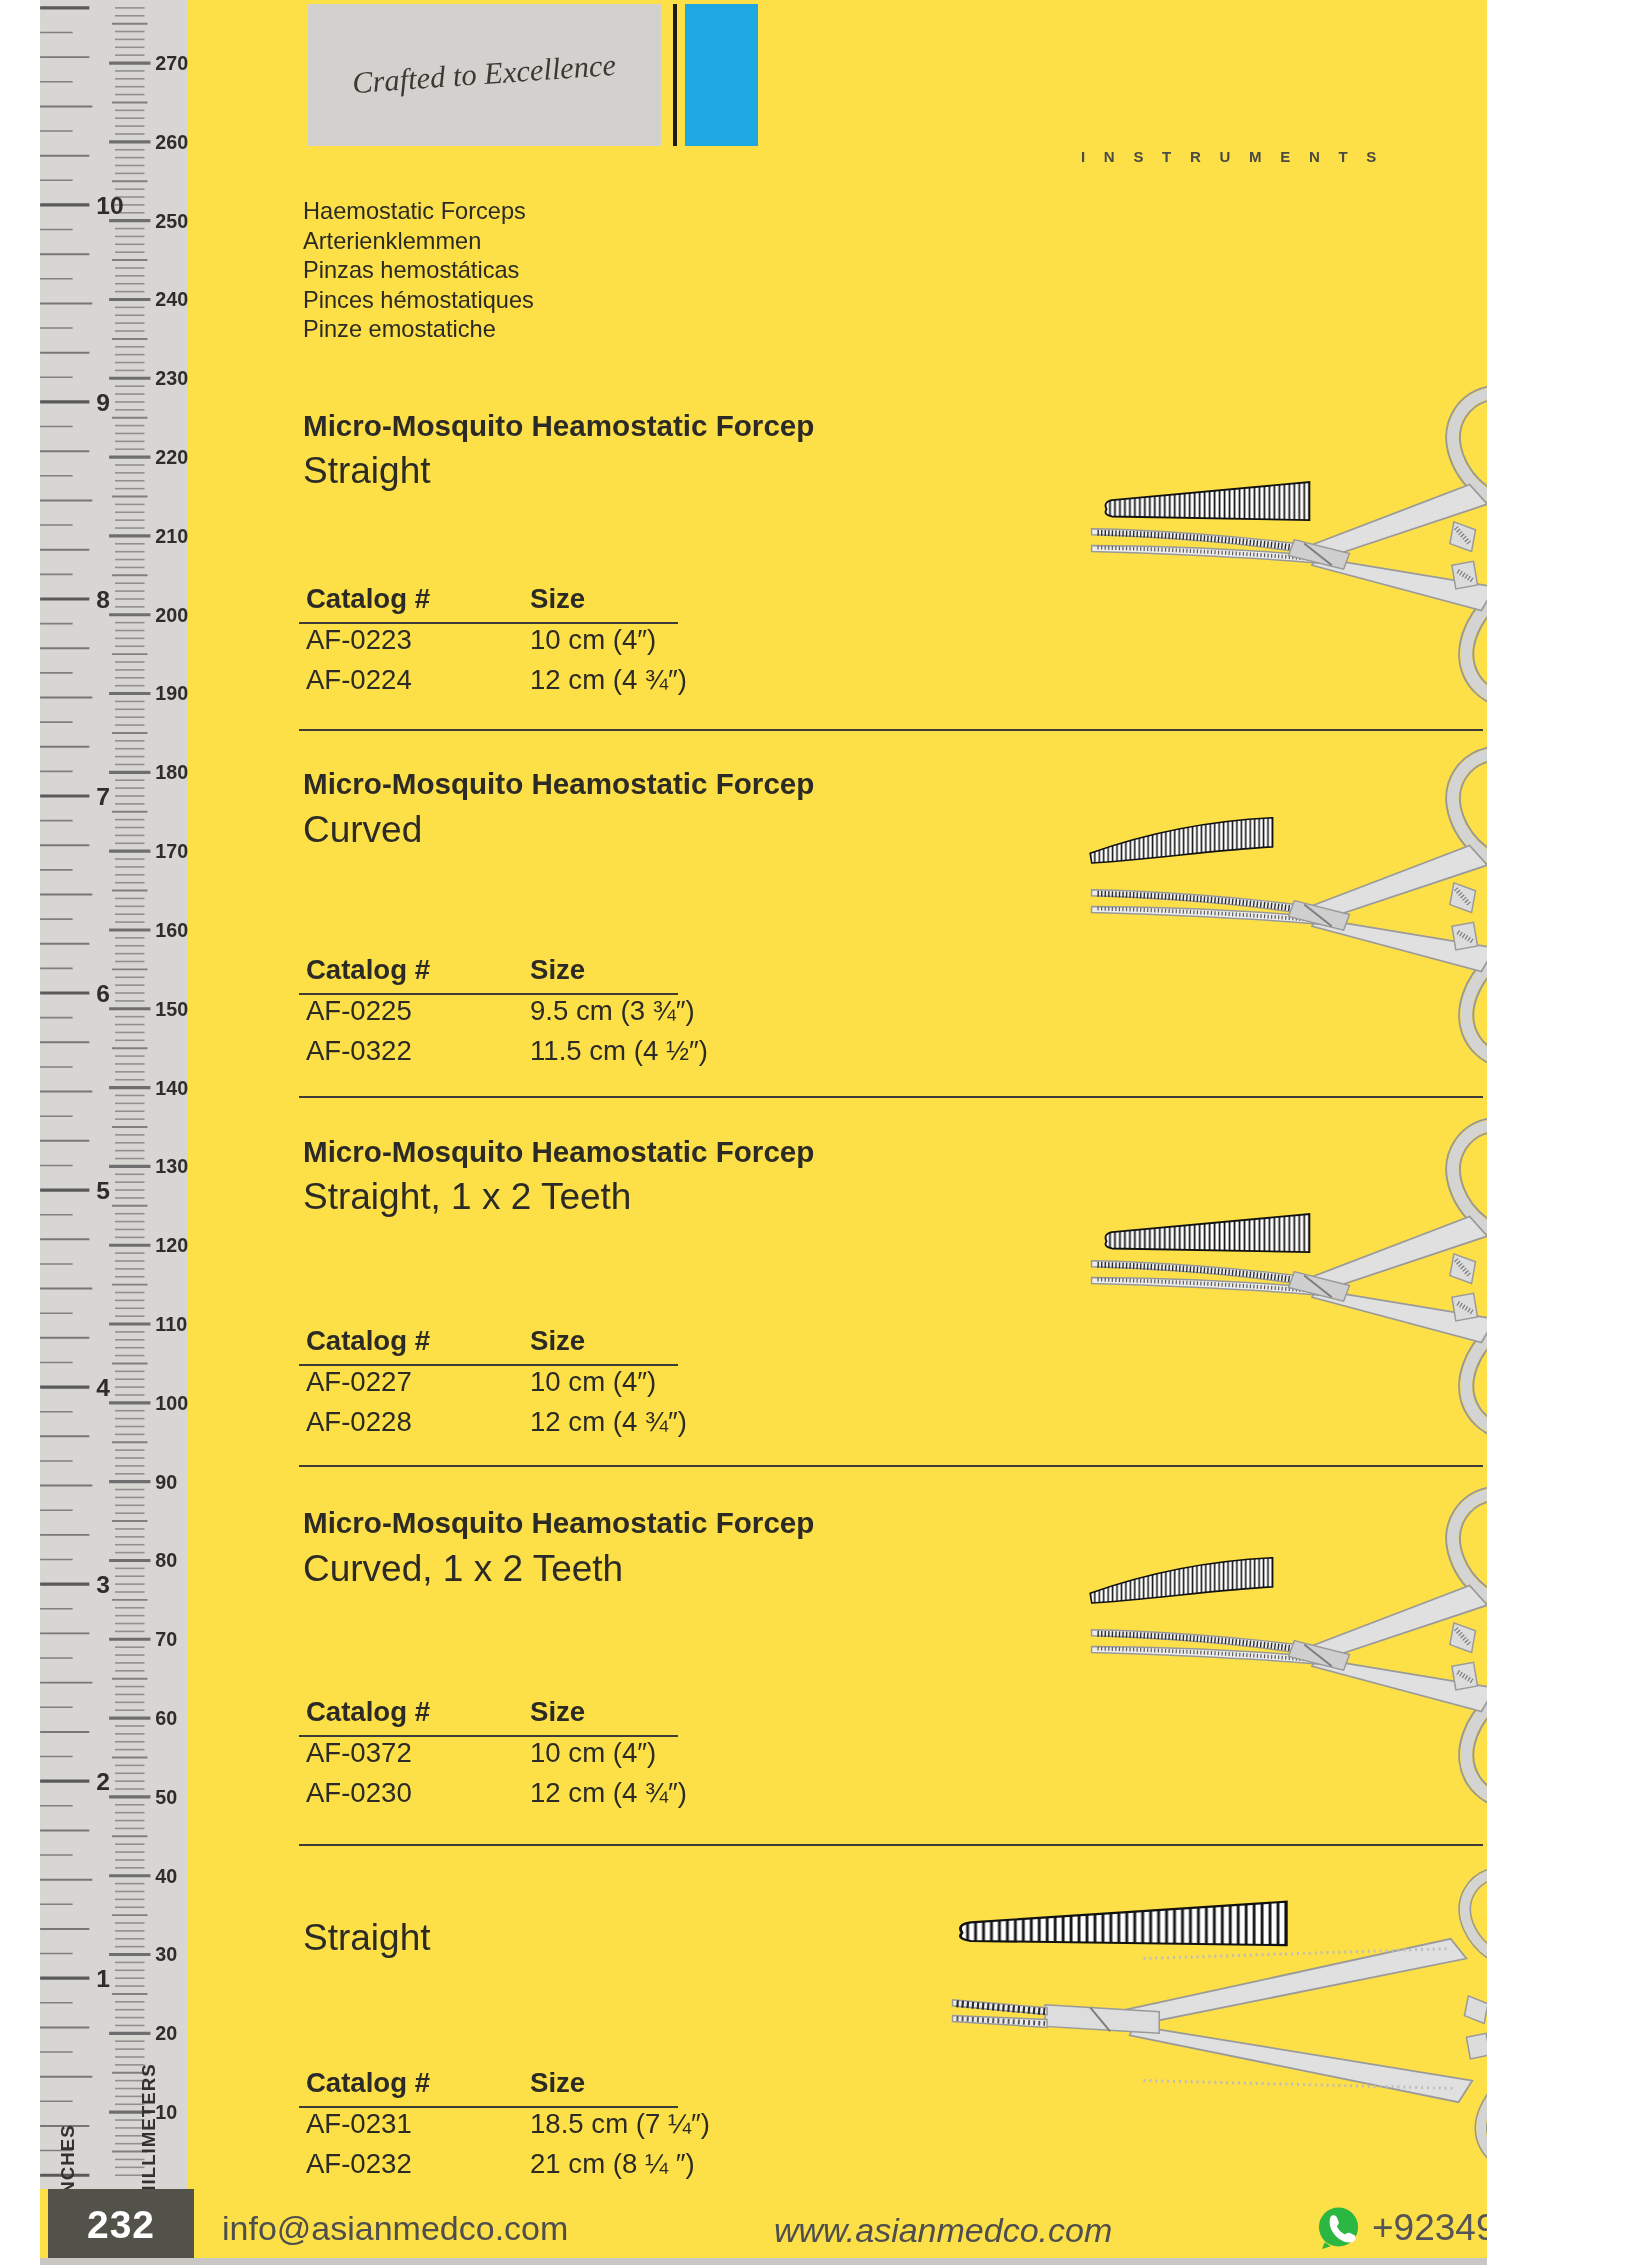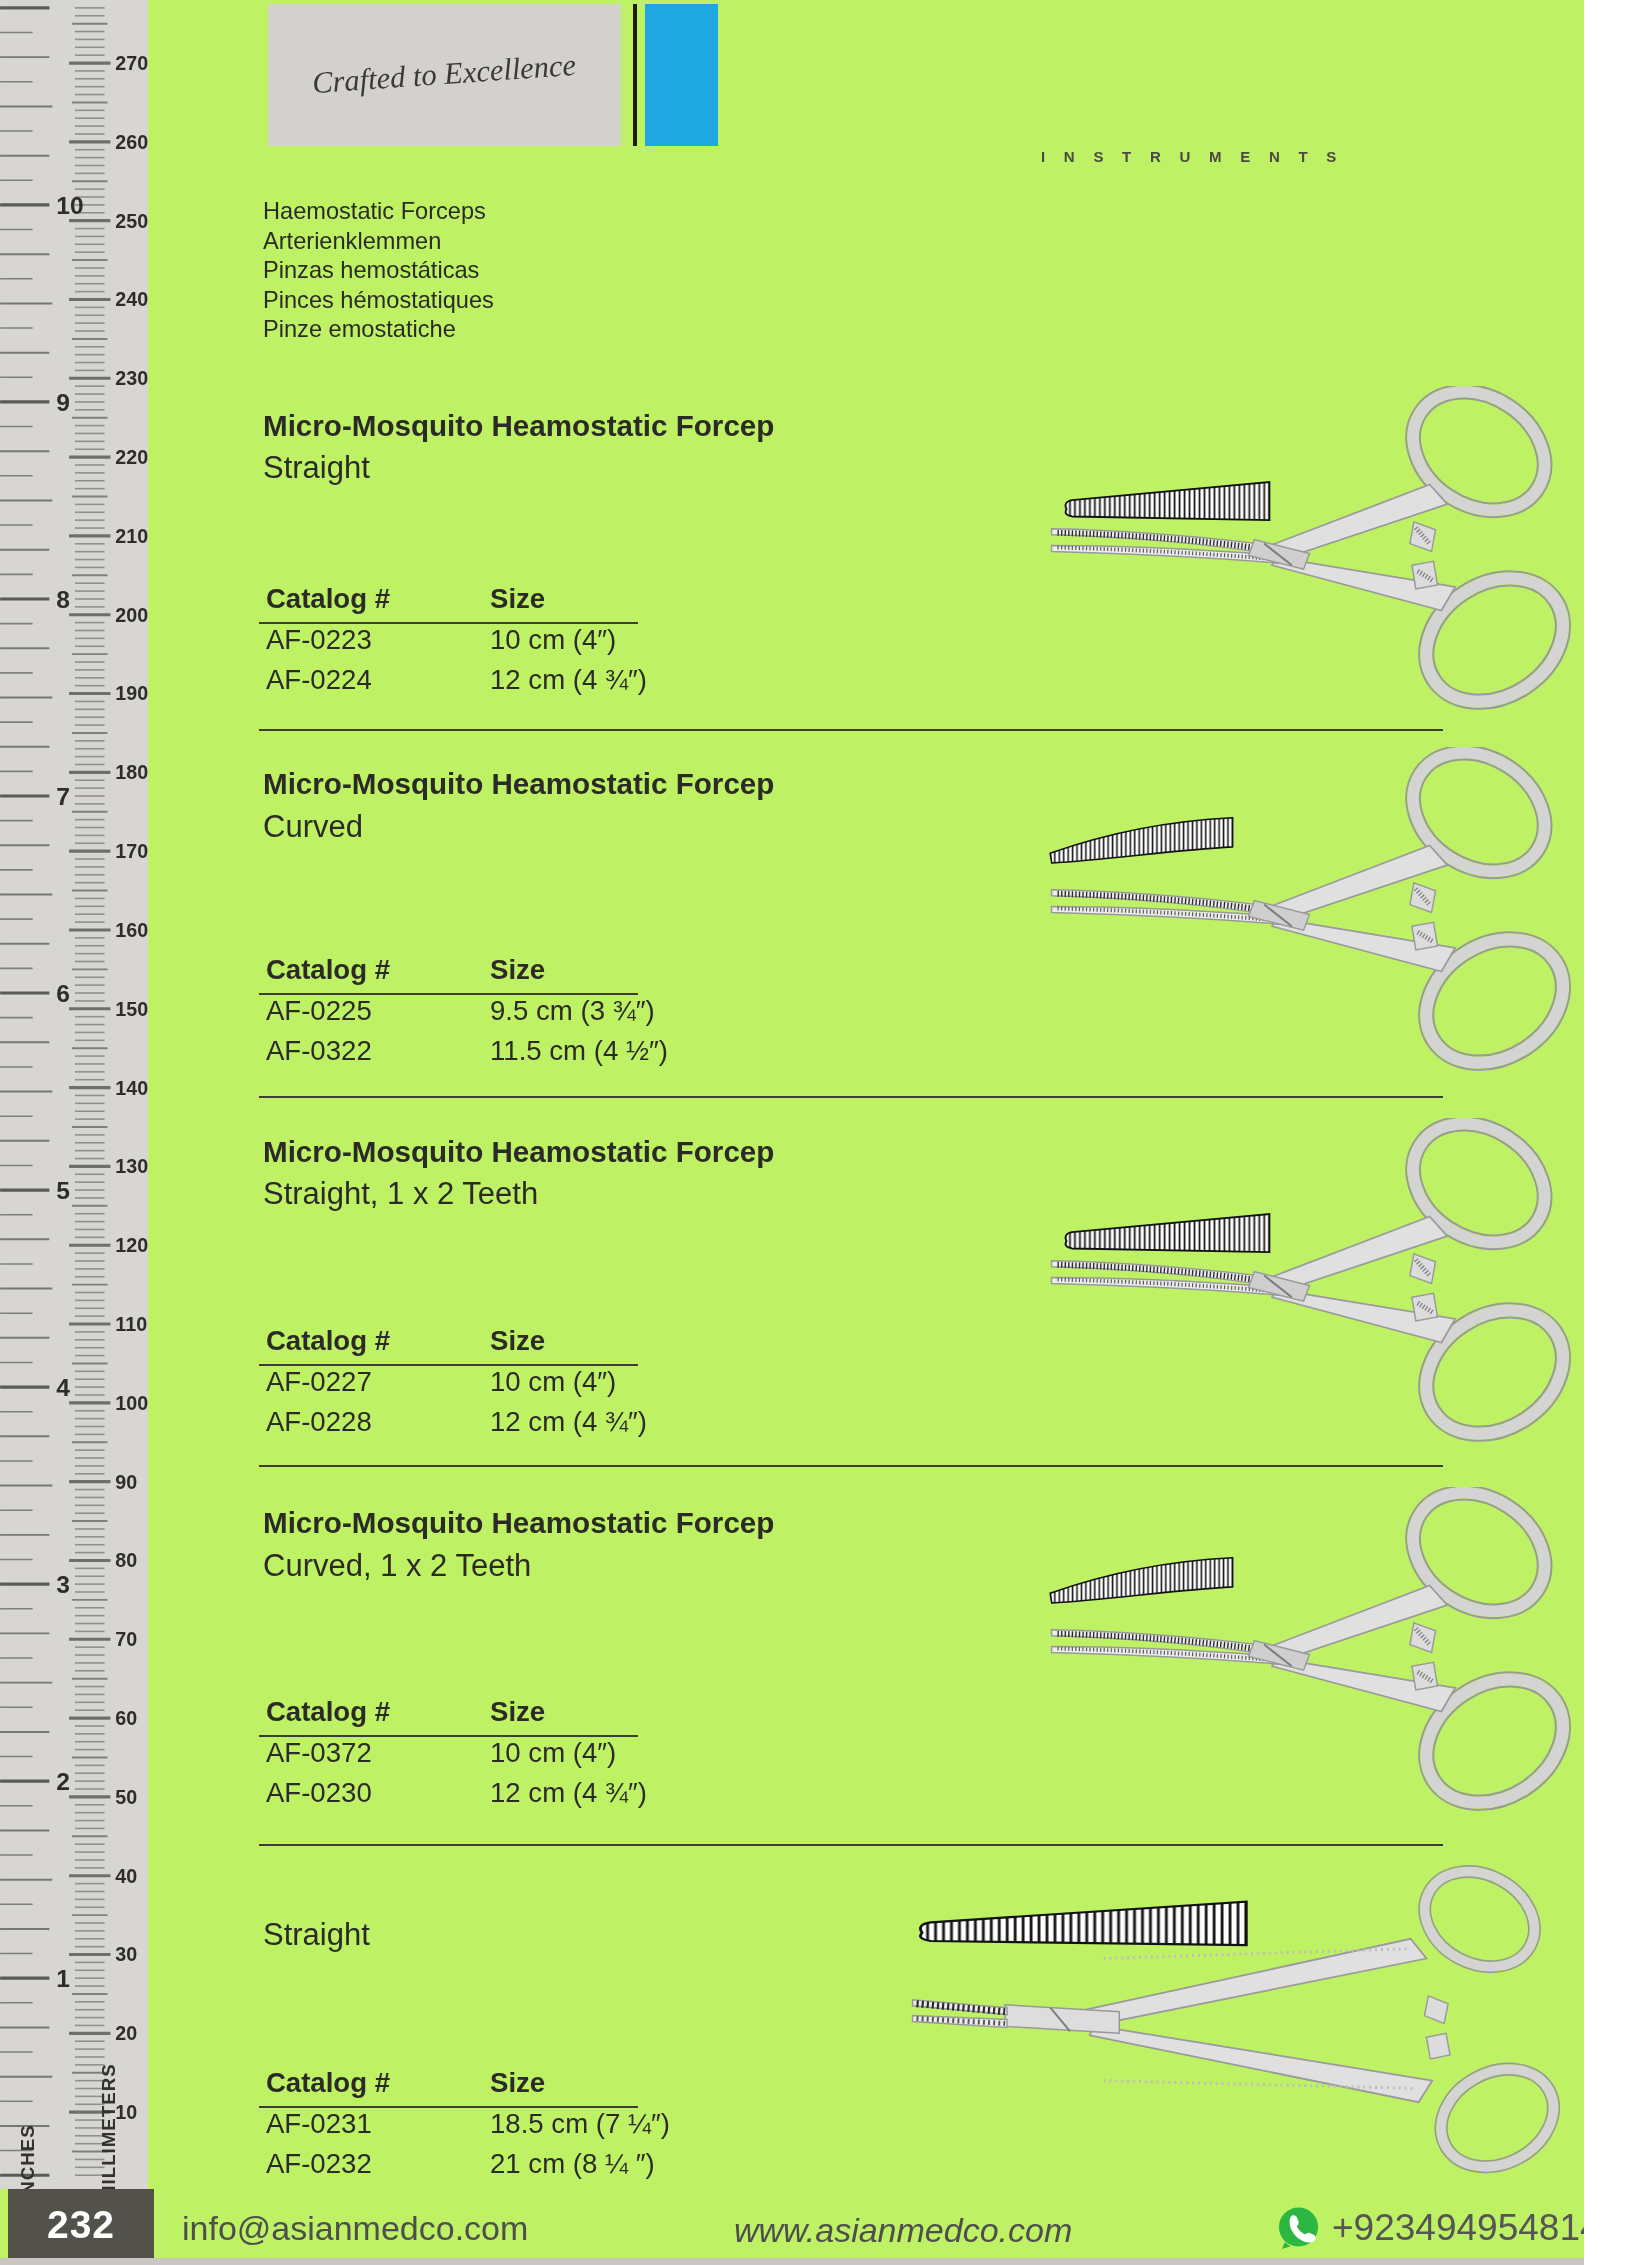--- a/index.html
+++ b/index.html
@@ -1,17 +1,17 @@
 <!DOCTYPE html>
 <html><head>
 <meta charset="utf-8">
 <style>
   html,body{margin:0;padding:0;background:#ffffff;}
-  #page{position:relative;width:1584px;height:2266px;background:#bef264;overflow:hidden;
-        font-family:"Liberation Sans",sans-serif;color:#2b2a26;}
+  #page{position:relative;width:1447px;height:2266px;background:#fde047;overflow:hidden;
+        font-family:"Liberation Sans",sans-serif;color:#2b2a26;margin-left:40px;}
   
   #ruler{position:absolute;left:0;top:0;width:148px;height:2189px;background:#d8d6d2;}
   .ruler-caption{position:absolute;transform:rotate(-90deg);transform-origin:left bottom;
         font-size:18.7px;font-weight:bold;letter-spacing:1px;color:#33322e;white-space:nowrap;}
   
   #logo-box{position:absolute;left:268px;top:3.9px;width:353px;height:142px;background:#d3d1cd;
         display:flex;align-items:center;justify-content:center;}
   #logo-script{font-family:"Liberation Serif",serif;font-style:italic;font-size:30.5px;
         color:#3a3933;transform:rotate(-4deg);}
   #header-vline{position:absolute;left:633px;top:3.9px;width:3.9px;height:142px;background:#1c1c1a;}
@@ -19,21 +19,21 @@
   #header-bar{position:absolute;left:724px;top:3.9px;width:901px;height:140px;background:#4b4a42;}
   #brand{position:absolute;left:202px;top:45px;color:#ffffff;font-family:"Liberation Serif",serif;
         font-weight:bold;font-size:110px;line-height:1;letter-spacing:-3px;
         transform:scaleX(0.74);transform-origin:left center;white-space:nowrap;}
   #brand-sub{position:absolute;left:1041px;top:148px;font-size:15px;font-weight:bold;
         letter-spacing:18.7px;color:#4b4a42;white-space:nowrap;}
   
   #intro{position:absolute;left:263px;top:197px;font-size:23.6px;line-height:29.6px;color:#2b2a26;}
   
   .p-title{position:absolute;left:263px;font-size:29.6px;font-weight:bold;white-space:nowrap;}
-  .p-subtitle{position:absolute;left:263px;font-size:31px;white-space:nowrap;}
+  .p-subtitle{position:absolute;left:263px;font-size:37px;white-space:nowrap;}
   .cat-table{position:absolute;left:259px;width:389px;height:133px;}
   .cat-head{position:absolute;top:0;left:0;width:100%;font-size:27.6px;font-weight:bold;}
   .cat-head .c1,.cat-row .c1{position:absolute;left:6.9px;white-space:nowrap;}
   .cat-head .c2,.cat-row .c2{position:absolute;left:231px;white-space:nowrap;}
   .cat-rule{position:absolute;top:39px;left:0;width:379px;height:2px;background:#3c3b37;}
   .cat-row{position:absolute;left:0;width:100%;font-size:27.6px;}
   .divider{position:absolute;left:259px;width:1184px;height:2px;background:#3c3b37;}
   .product-image{position:absolute;}
   
   #page-box{position:absolute;left:8px;top:2189px;width:146px;height:71px;background:#53524a;

